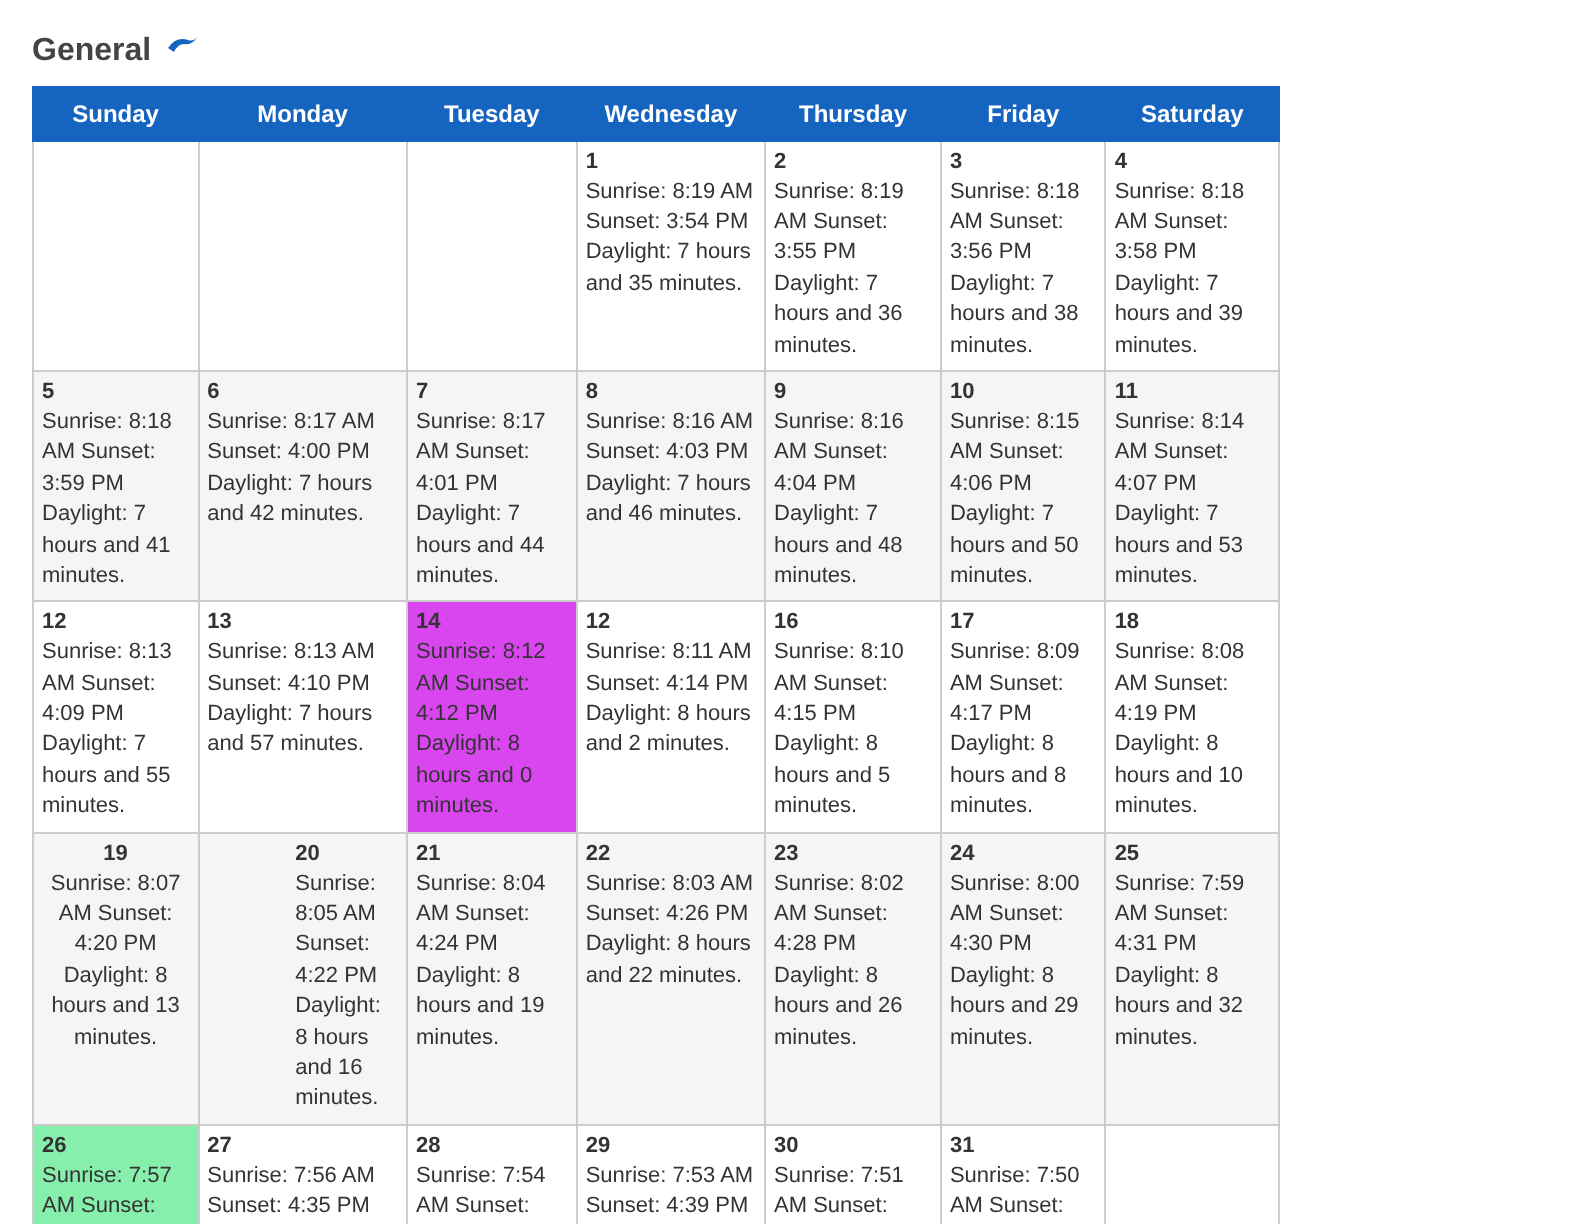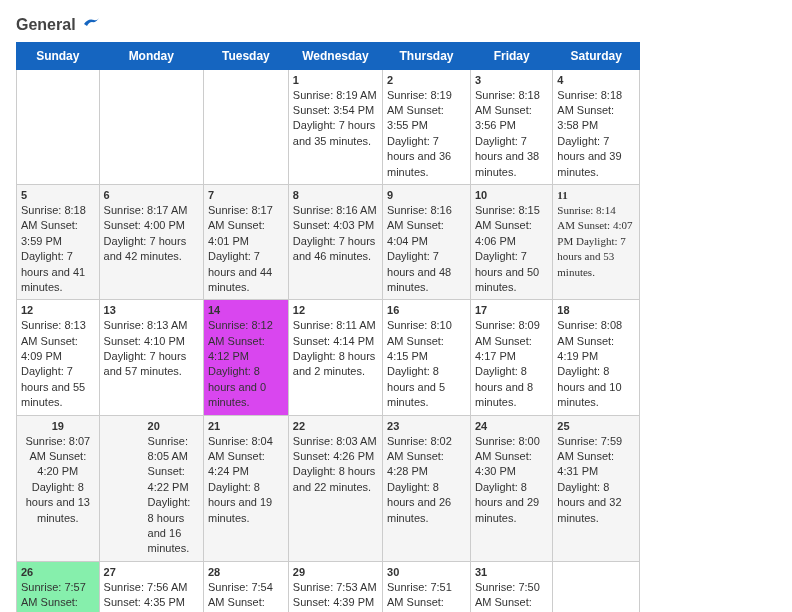--- a/index.html
+++ b/index.html
@@ -204,21 +204,21 @@
 Daylight: 7 hours
 and 48 minutes.</div>
           </td>
           <td style="background-color: rgb(245, 245, 245);">
             <div class="day-number">10</div>
             <div class="day-info">Sunrise: 8:15 AM
 Sunset: 4:06 PM
 Daylight: 7 hours
 and 50 minutes.</div>
           </td>
-          <td style="background-color: rgb(245, 245, 245); font-family: Liberation Serif, serif;">
+          <td style="background-color: rgb(245, 245, 245);">
             <div class="day-number">11</div>
             <div class="day-info">Sunrise: 8:14 AM
 Sunset: 4:07 PM
 Daylight: 7 hours
 and 53 minutes.</div>
           </td>
         </tr>
         <tr>
           <td style="background-color: rgb(255, 255, 255);">
             <div class="day-number">12</div>

